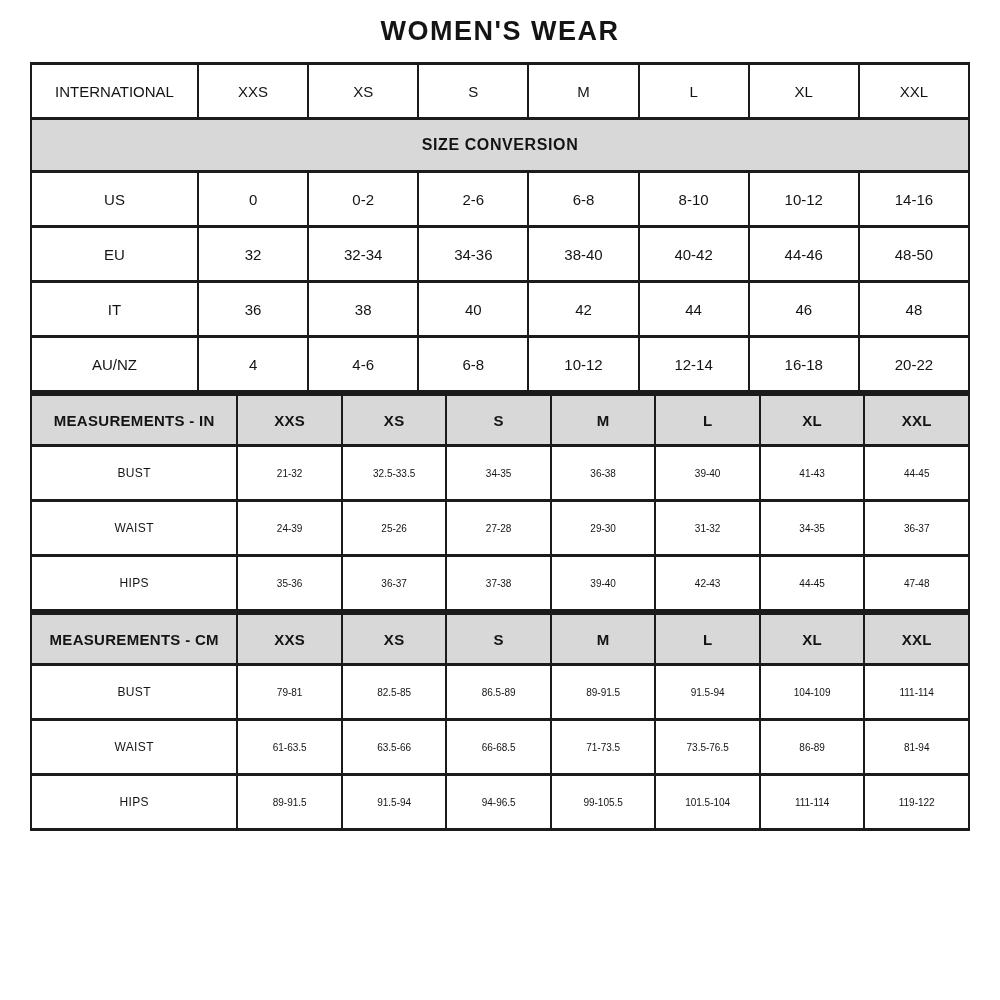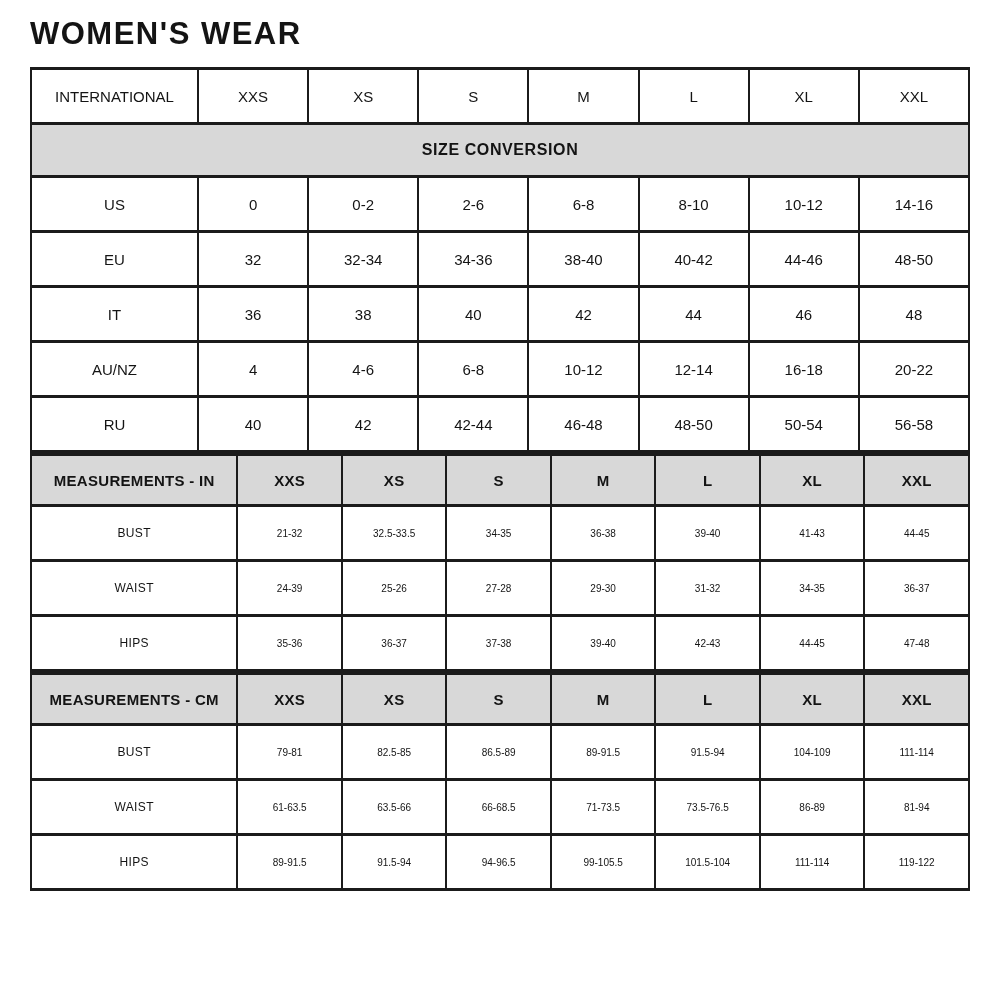--- a/index.html
+++ b/index.html
@@ -5,21 +5,22 @@
   html, body { margin: 0; padding: 0; }
   body {
     width: 1000px; height: 1000px;
     background: #ffffff;
     color: #141414;
     font-family: "Liberation Sans", sans-serif;
     box-sizing: border-box;
   }
   .page { padding: 10px 30px 0 30px; box-sizing: border-box; }
   .title {
-    font-size: 31px;
+    text-align: center;
+    font-size: 27px;
     font-weight: 700;
     letter-spacing: 1.5px;
     margin: 6px 0 15px 0;
   }
   table.tbl {
     width: 100%;
     border-collapse: collapse;
     table-layout: fixed;
   }
   .tbl td {
@@ -118,30 +119,20 @@
       </tr>
       <tr>
         <td>AU/NZ</td>
         <td>4</td>
         <td>4-6</td>
         <td>6-8</td>
         <td>10-12</td>
         <td>12-14</td>
         <td>16-18</td>
         <td>20-22</td>
-      </tr>
-      <tr>
-        <td>RU</td>
-        <td>40</td>
-        <td>42</td>
-        <td>42-44</td>
-        <td>46-48</td>
-        <td>48-50</td>
-        <td>50-54</td>
-        <td>56-58</td>
       </tr>
     </tbody>
   </table>
 
   <table class="tbl meas">
     <colgroup>
       <col style="width:22%">
       <col style="width:11.14%">
         <col style="width:11.14%">
         <col style="width:11.14%">

